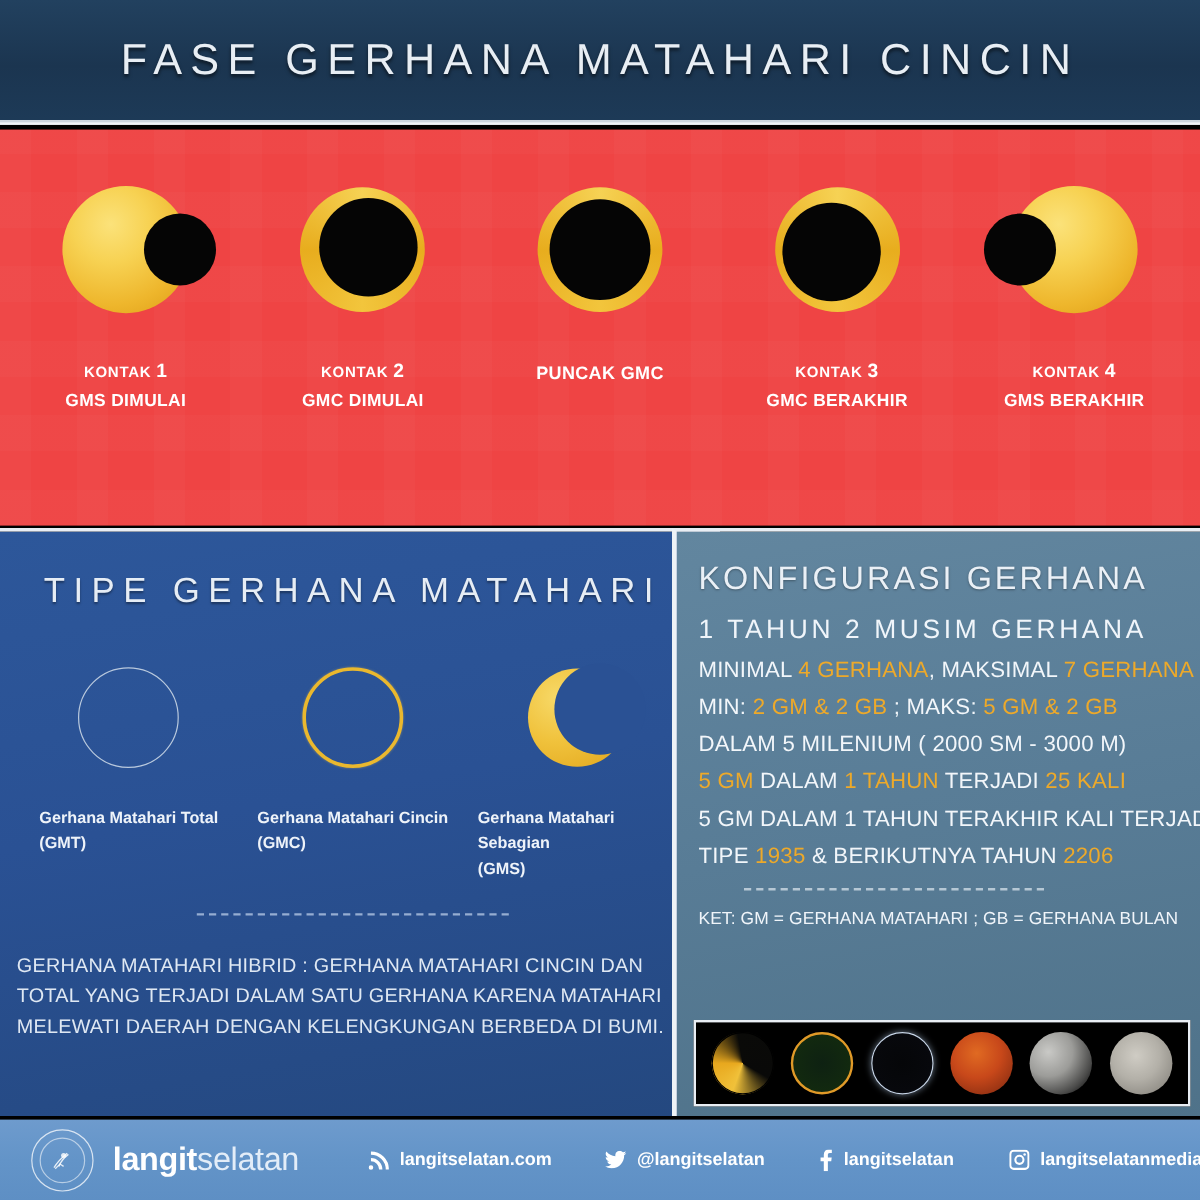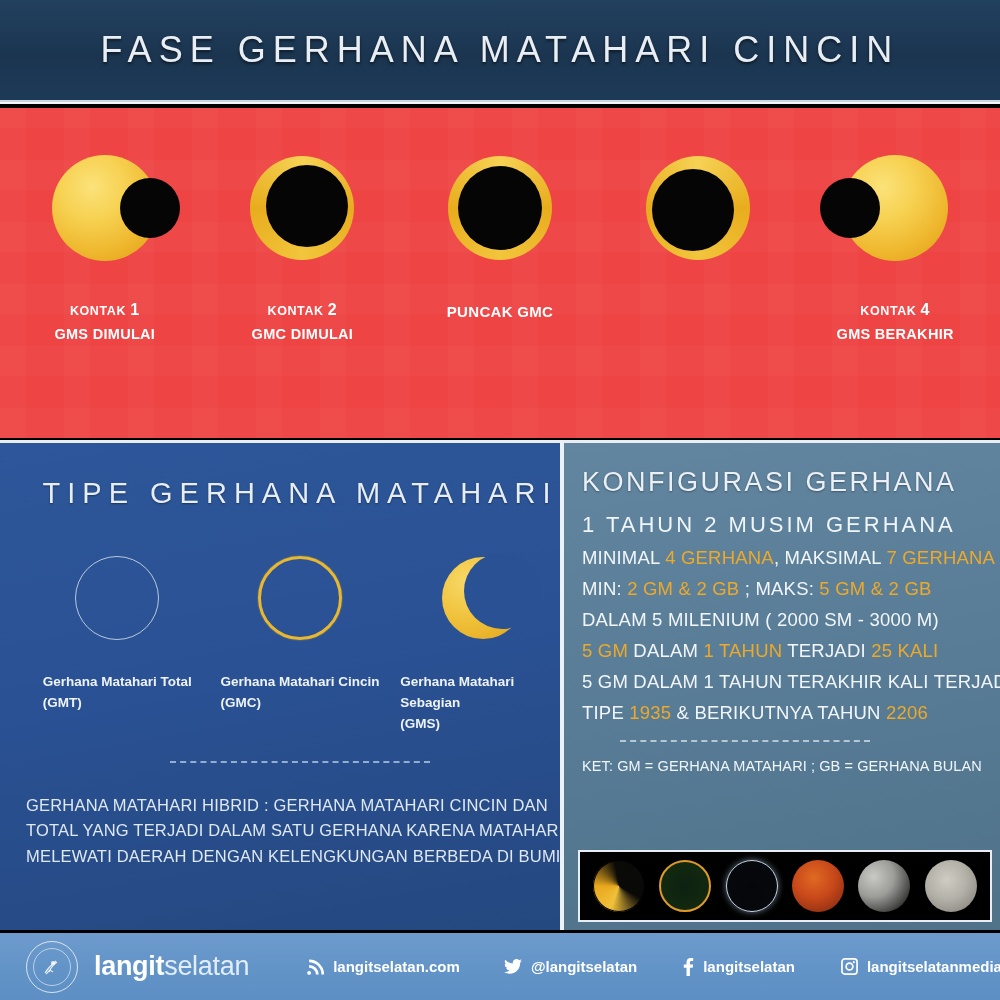--- a/index.html
+++ b/index.html
@@ -80,21 +80,21 @@
   .ring .hole{ border-radius:50%; background:#050505; }
   .ring.k2 .hole{ width:82px;height:82px; transform:translate(5px,-2px); }
   .ring.peak .hole{ width:84px;height:84px; transform:translate(0,0); }
   .ring.k3 .hole{ width:82px;height:82px; transform:translate(-5px,2px); }
 
   
   .left-panel{
     position:absolute; left:0; top:440px; width:600px; height:490px;
     background:linear-gradient(170deg,#2d579a 0%,#2a5194 45%,#24487f 100%);
     border-top:3px solid #e9eef4;
-    padding:28px 26px 0 26px;
+    padding:28px 26px 0 14px;
   }
   .lp-title{
     color:#e6edf5; font-size:29px; letter-spacing:7px; font-weight:300;
     text-align:center; margin-top:6px; text-shadow:0 1px 2px rgba(0,0,0,.4);
   }
   .types-row{
     display:flex; justify-content:space-around; align-items:flex-start;
     margin-top:42px;
   }
   .type{ width:165px; display:flex; flex-direction:column; align-items:center; }
@@ -252,20 +252,25 @@
           <span class="l2">PUNCAK GMC</span>
         </div>
       </div>
 
       <div class="phase">
         <div class="phase-art">
           <div class="ring k3">
               <div class="hole"></div>
             </div>
         </div>
+        <div class="phase-cap">
+          <span class="l1"><span>KONTAK</span>
+            <span class="num">3</span></span>
+          <span class="l2">GMC BERAKHIR</span>
+        </div>
       </div>
 
       <div class="phase">
         <div class="phase-art">
           <div class="disc">
               <div class="sun-full"></div>
               <div class="bite left"></div>
             </div>
         </div>
         <div class="phase-cap">

